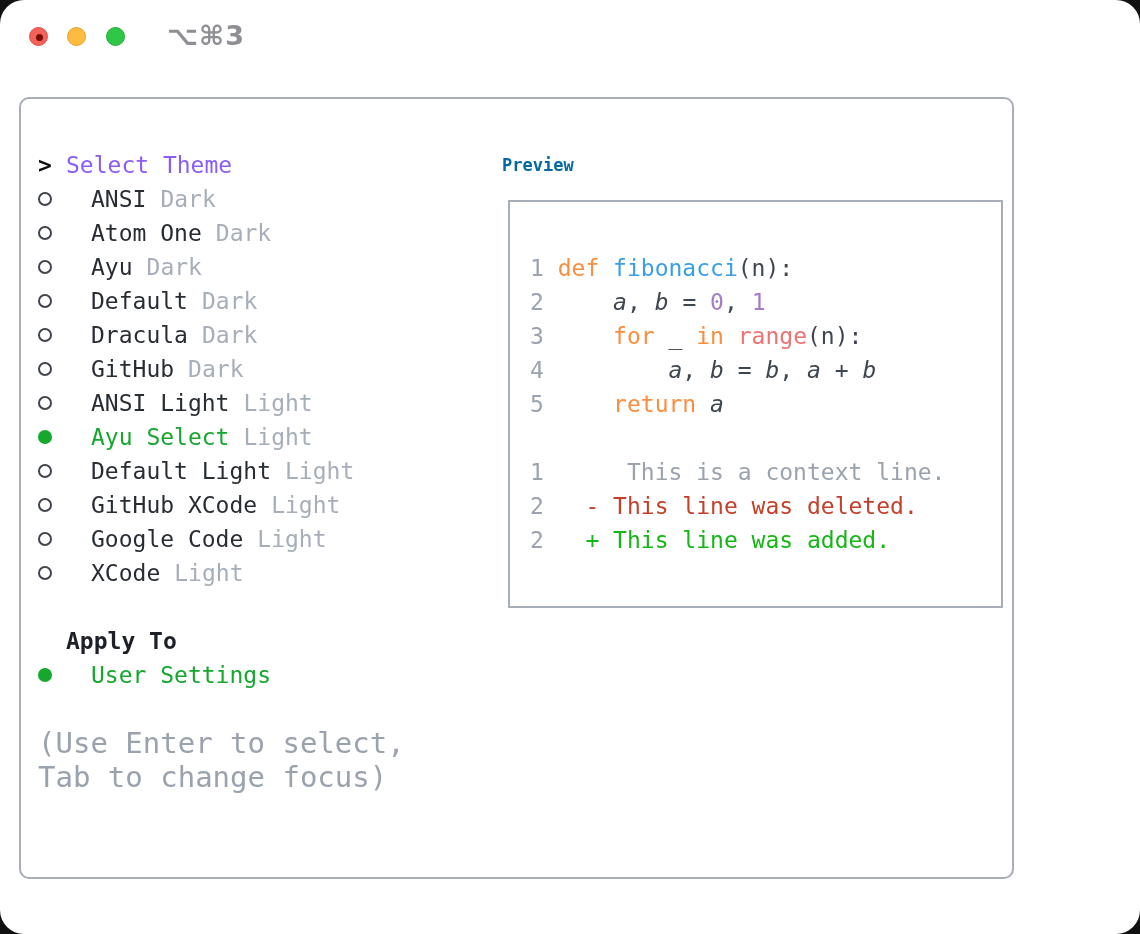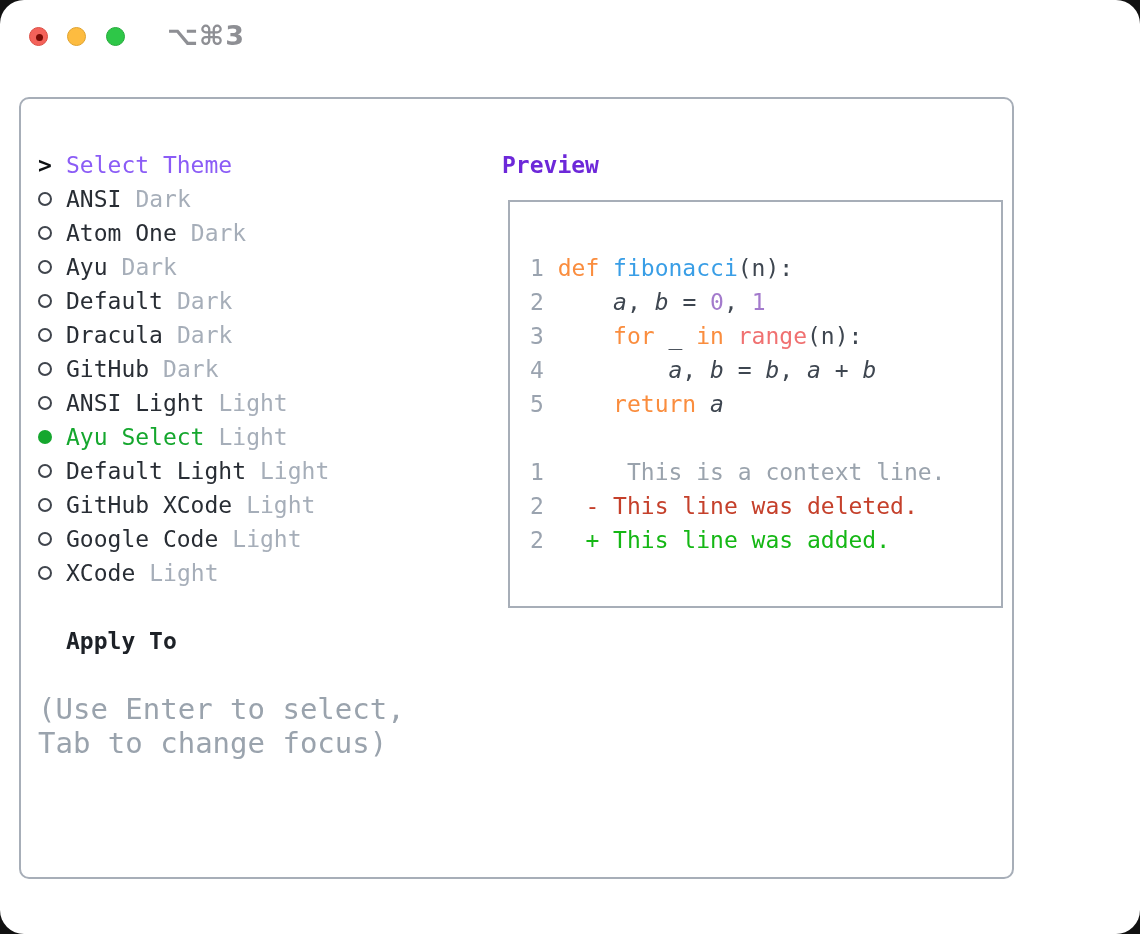--- a/index.html
+++ b/index.html
@@ -27,28 +27,28 @@
     box-sizing:border-box;background:#fff;
   }
   .left-col{position:absolute;left:17px;top:49px;width:445px;}
   .row{height:34px;display:flex;align-items:center;font-size:23px;white-space:pre;}
   .marker{display:inline-flex;width:28px;flex:0 0 28px;align-items:center;}
   .prompt{color:#0e1114;font-weight:bold;}
   .row-title{color:#8b5cf6;font-weight:normal;}
   .section-title{color:#1d2127;font-weight:bold;}
   .radio{width:14px;height:14px;border-radius:50%;border:2px solid #40454d;box-sizing:border-box;}
   .radio.sel{border:none;background:var(--accent-green,#15a72e);}
-  .t-name{color:#282d34;}
+  .t-name{color:#282d34;margin-left:25px;}
   .theme-row.sel .t-name{color:var(--accent-green,#15a72e);}
   .t-variant{color:var(--muted-gray,#a6aeb9);margin-left:14px;}
   .spacer{height:34px;}
   .hint{width:430px;font-size:29px;line-height:34px;color:var(--context-gray,#9aa3ad);white-space:normal;}
   
   .preview-title{position:absolute;left:481px;top:49px;height:34px;display:flex;align-items:center;
-    font-size:23px;font-weight:bold;color:#6d28d9;}
+    font-size:17px;font-weight:bold;color:#0369a1;}
   .preview-box{
     position:absolute;left:487px;top:101px;width:495px;height:408px;
     border:2px solid var(--border-gray,#a7aeb8);box-sizing:border-box;background:#fff;
   }
   #code{margin:0;padding:49px 0 0 20px;font-family:"DejaVu Sans Mono",monospace;font-size:23px;}
   .code-line{height:34px;line-height:34px;white-space:pre;}
   .tk-ln{color:var(--line-number-gray,#9aa3af);}
   .tk-pl{color:var(--code-fg,#3e4650);}
   .tk-kw{color:var(--keyword-orange,#fa8d3e);}
   .tk-fn{color:var(--function-blue,#399ee6);}
@@ -93,20 +93,21 @@
           <div class="row theme-row"><span class="marker"><span class="radio"></span></span><span class="t-name">XCode</span><span class="t-variant">Light</span></div>
         </div>
 
       <div class="spacer"></div>
 
       <div class="row">
         <span class="marker"></span><span class="section-title">Apply To</span>
       </div>
 
       <div id="apply-list">
+          <div class="row theme-row sel"><span class="marker"><span class="radio sel"></span></span><span class="t-name">User Settings</span></div>
         </div>
 
       <div class="spacer"></div>
 
       <div class="hint">(Use Enter to select, Tab to change focus)</div>
     </div>
 
     <div class="preview-title">Preview</div>
 
     <div class="preview-box">

